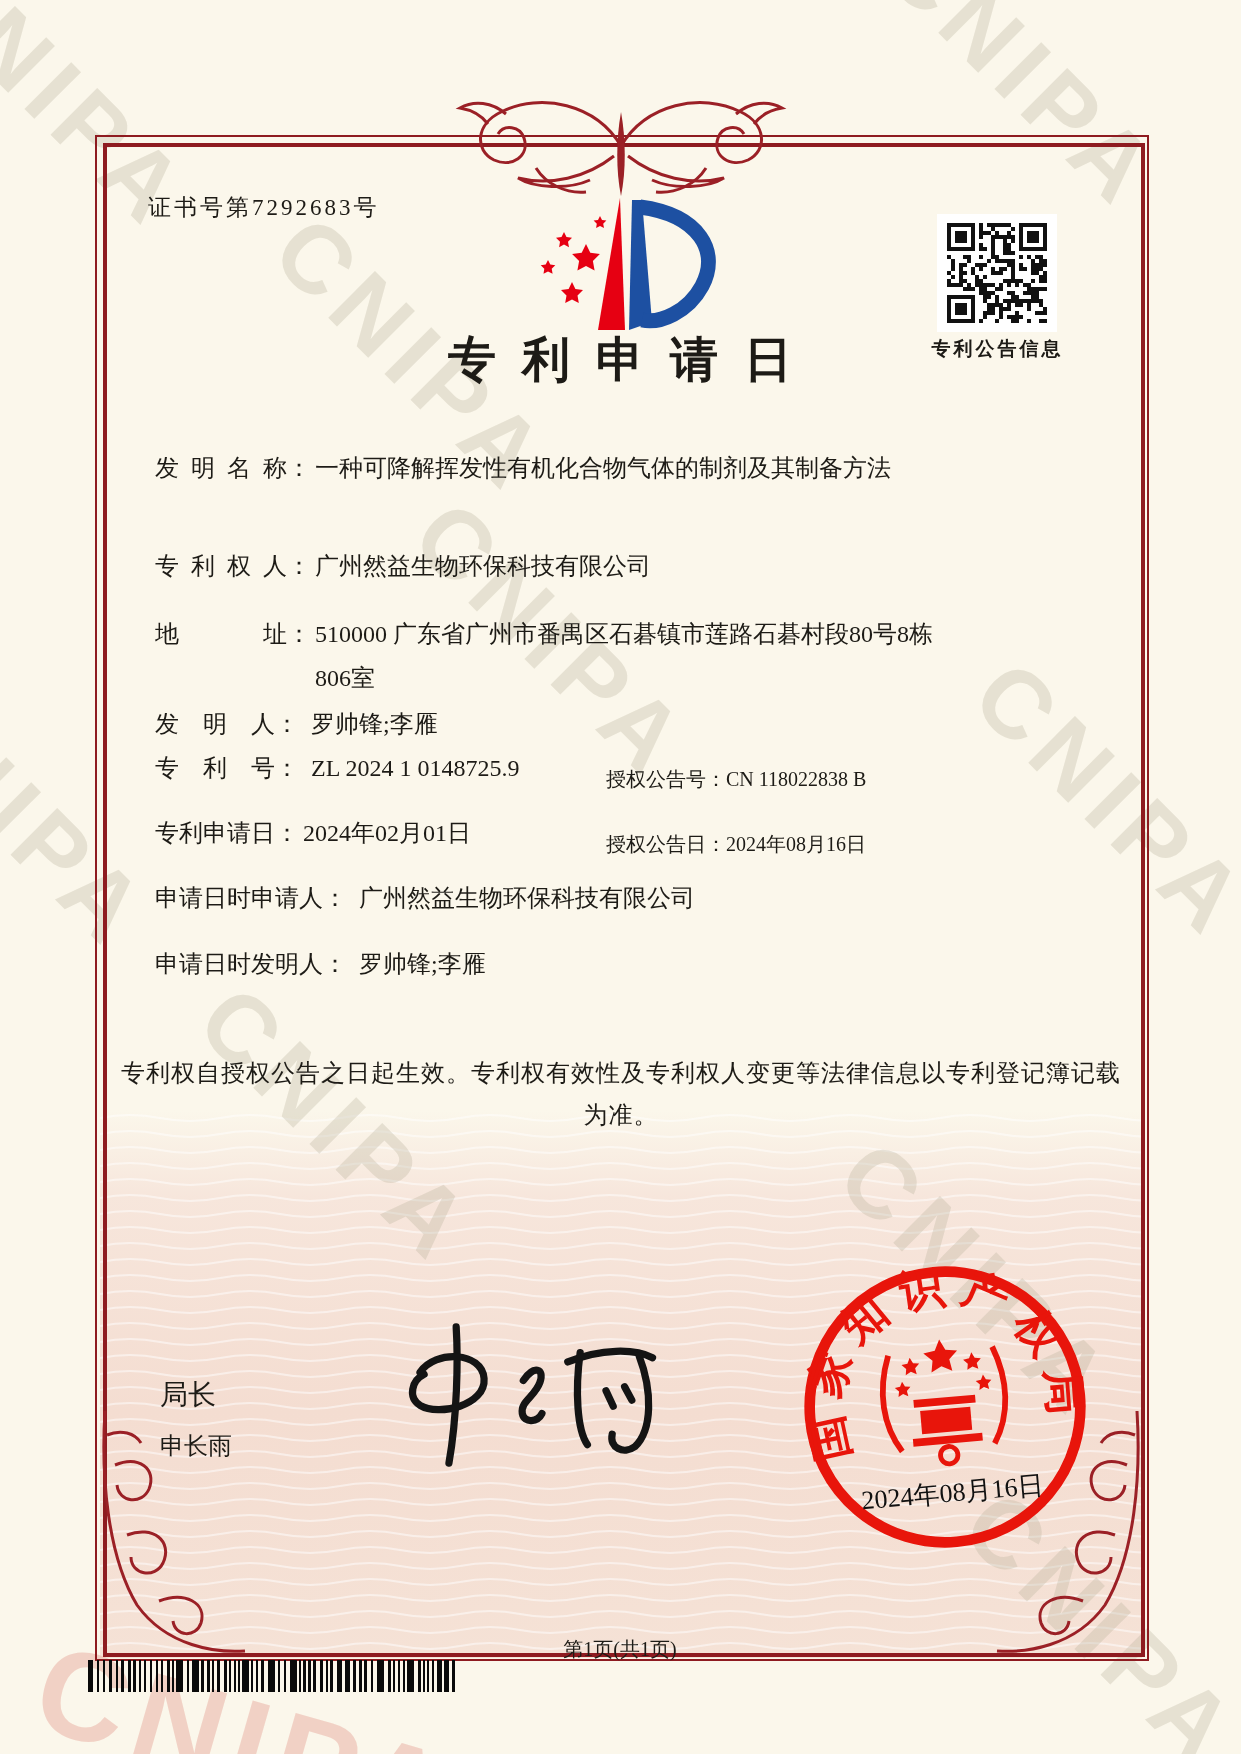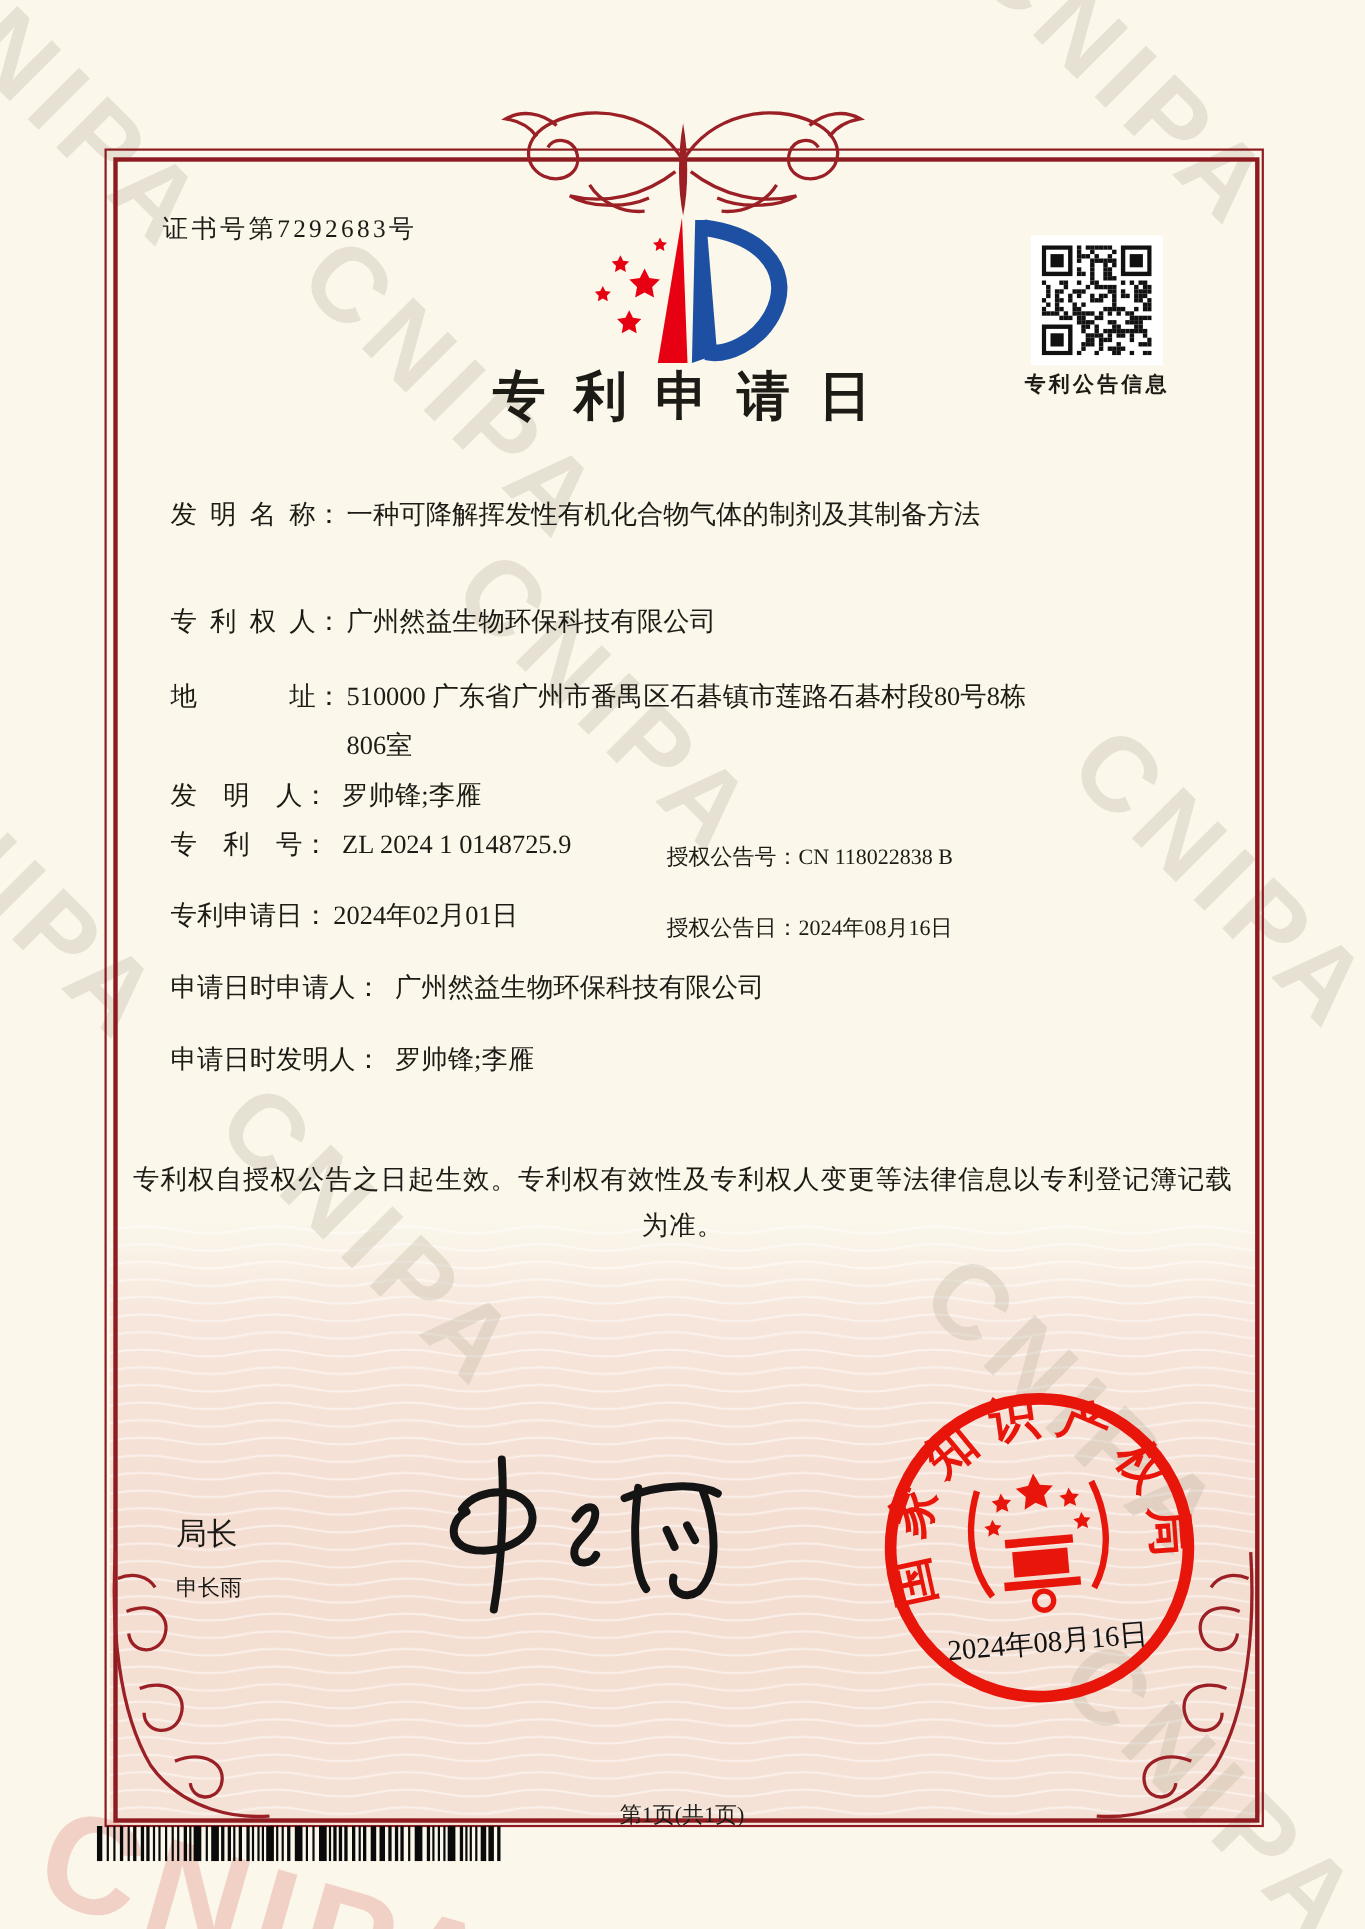--- a/index.html
+++ b/index.html
@@ -39,21 +39,21 @@
   
   .row{left:155px;font-size:24px;z-index:3;line-height:32px;}
   .row .label{white-space:pre;display:inline-block;min-width:152px;}
   .row .value{margin-left:4px;}
   .row2{left:606px;font-size:20px;z-index:3;line-height:32px;margin-top:11px;}
   .addr-lines{display:inline-block;vertical-align:top;margin-left:4px;}
   
   .statement{left:112px;top:1052px;width:1018px;z-index:3;font-size:24px;line-height:42px;text-align:center;letter-spacing:1px;}
   
   .sig-title{left:160px;top:1376px;font-size:28px;z-index:3;font-family:"Liberation Sans","DejaVu Sans",sans-serif;}
-  .sig-name{left:160px;top:1430px;font-size:20px;z-index:3;font-family:Liberation Sans, sans-serif;}
+  .sig-name{left:160px;top:1430px;font-size:24px;z-index:3;font-family:Liberation Sans, sans-serif;}
   .signature{left:358px;top:1316px;width:310px;height:160px;z-index:4;}
   .seal{left:800px;top:1262px;width:290px;height:290px;z-index:4;transform:rotate(-5deg);}
   .page-footer{left:95px;top:1596px;width:1050px;text-align:center;font-size:20px;z-index:3;margin-top:40px;}
   .barcode{left:88px;top:1660px;width:372px;height:32px;z-index:3;}
 </style>
 </head>
 <body>
 
 <div class="abs pink-zone"></div>
 <svg class="abs wave-svg" width="1042" height="548" viewBox="0 0 1042 548">

